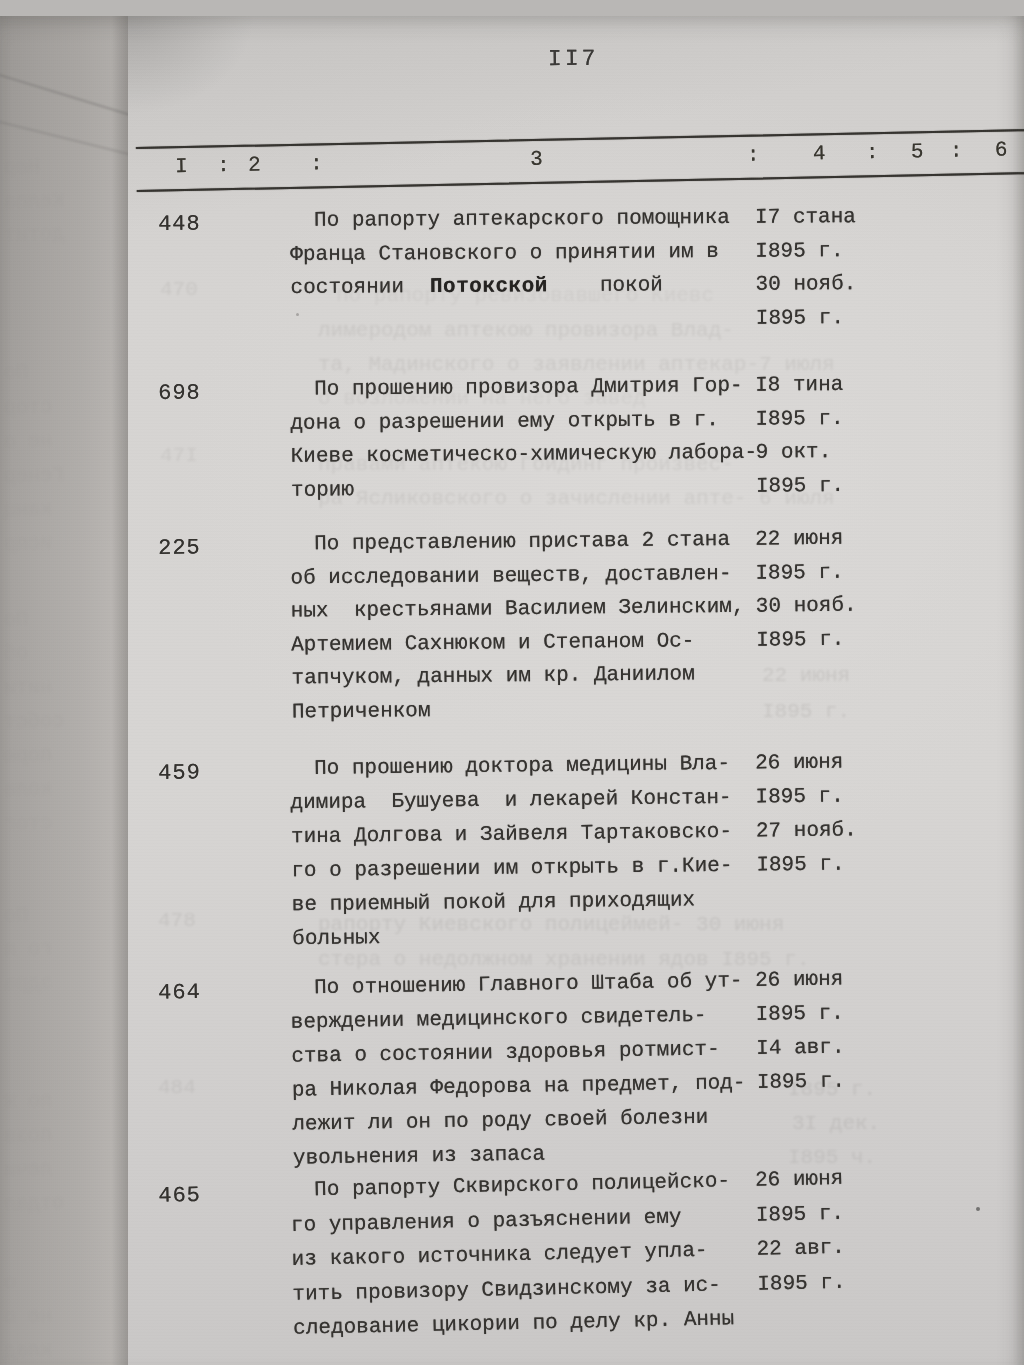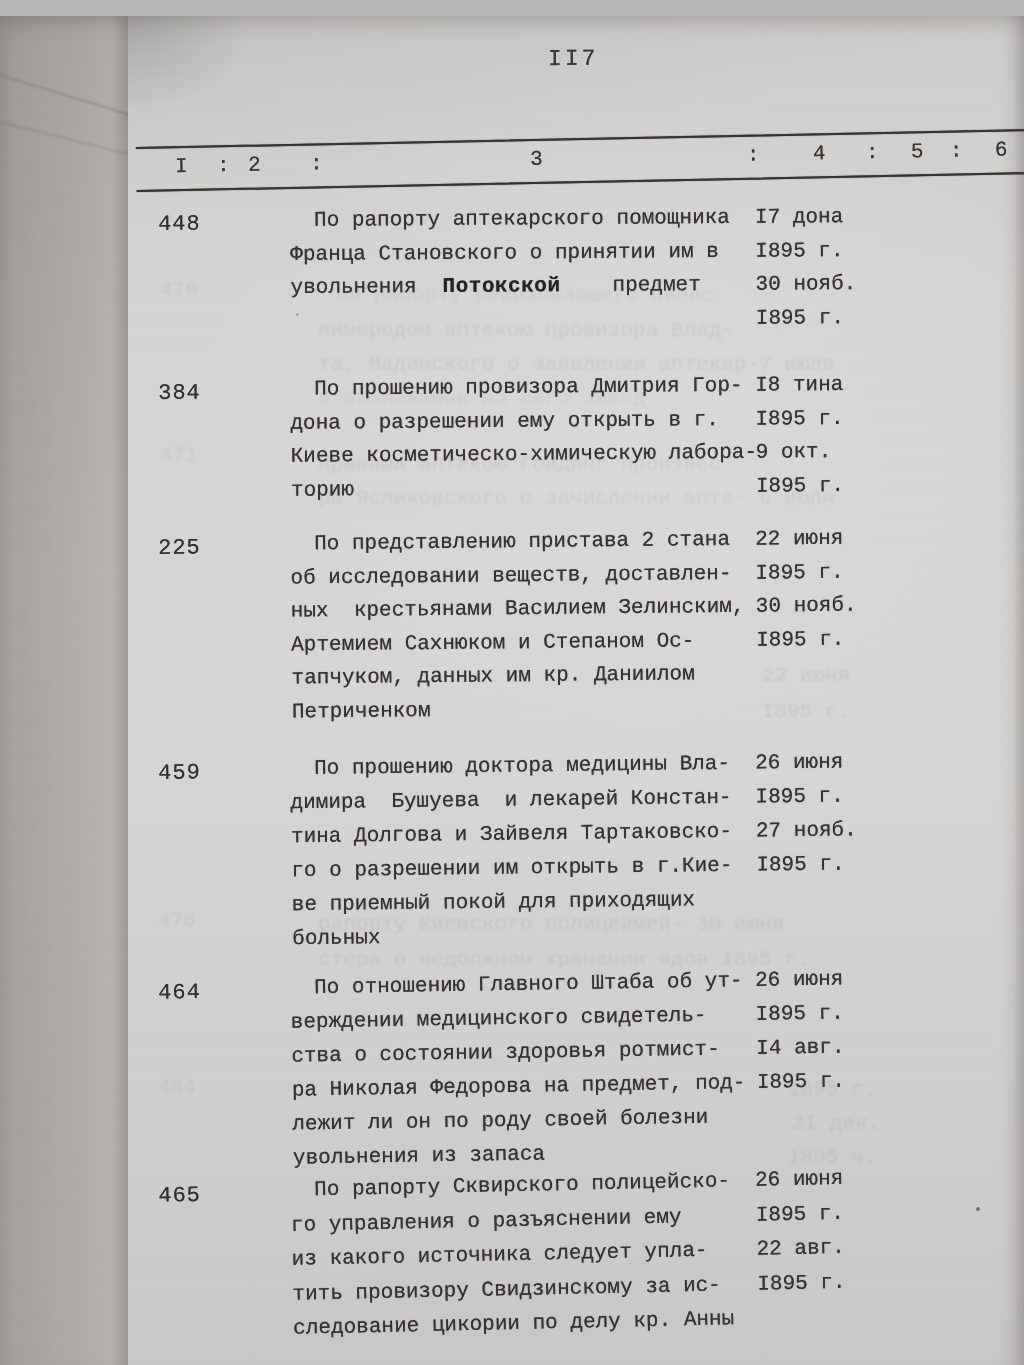--- a/index.html
+++ b/index.html
@@ -115,27 +115,27 @@
         <span class="hcell" style="left: 730px;">:</span>
         <span class="hcell" style="left: 775px;">5</span>
         <span class="hcell" style="left: 814px;">:</span>
         <span class="hcell" style="left: 859px;">6</span>
       </div>
   </div>
 
   <div id="entries">
       <div class="entry" style="top: 194px; height: 140px; transform: rotate(-0.4deg);">
         <span class="num">448</span>
-        <div class="row" style="top: 0px;"><span class="ind">По рапорту аптекарского помощника</span><span class="d">I7 дона</span></div>
+        <div class="row" style="top: 0px;"><span class="ind">По рапорту аптекарского помощника</span><span class="d">I7 стана</span></div>
         <div class="row" style="top: 34px;"><span>Франца Становского о принятии им в</span><span class="d">I895 г.</span></div>
-        <div class="row" style="top: 67px;"><span>увольнения</span><span class="b">Потокской</span><span class="t2">предмет</span><span class="d">30 нояб.</span></div>
+        <div class="row" style="top: 67px;"><span>состоянии</span><span class="b">Потокской</span><span class="t2">покой</span><span class="d">30 нояб.</span></div>
         <div class="row" style="top: 101px;"><span class="d">I895 г.</span></div>
       </div>
       <div class="entry" style="top: 363px; height: 140px; transform: rotate(-0.5deg);">
-        <span class="num">384</span>
+        <span class="num">698</span>
         <div class="row" style="top: 0px;"><span class="ind">По прошению провизора Дмитрия Гор-</span><span class="d">I8 тина</span></div>
         <div class="row" style="top: 34px;"><span>дона о разрешении ему открыть в г.</span><span class="d">I895 г.</span></div>
         <div class="row" style="top: 67px;"><span>Киеве косметическо-химическую лабора-</span><span class="d">9 окт.</span></div>
         <div class="row" style="top: 101px;"><span>торию</span><span class="d">I895 г.</span></div>
       </div>
       <div class="entry" style="top: 518px; height: 207px; transform: rotate(-0.6deg);">
         <span class="num">225</span>
         <div class="row" style="top: 0px;"><span class="ind">По представлению пристава 2 стана</span><span class="d">22 июня</span></div>
         <div class="row" style="top: 34px;"><span>об исследовании веществ, доставлен-</span><span class="d">I895 г.</span></div>
         <div class="row" style="top: 67px;"><span>ных  крестьянами Василием Зелинским,</span><span class="d">30 нояб.</span></div>

